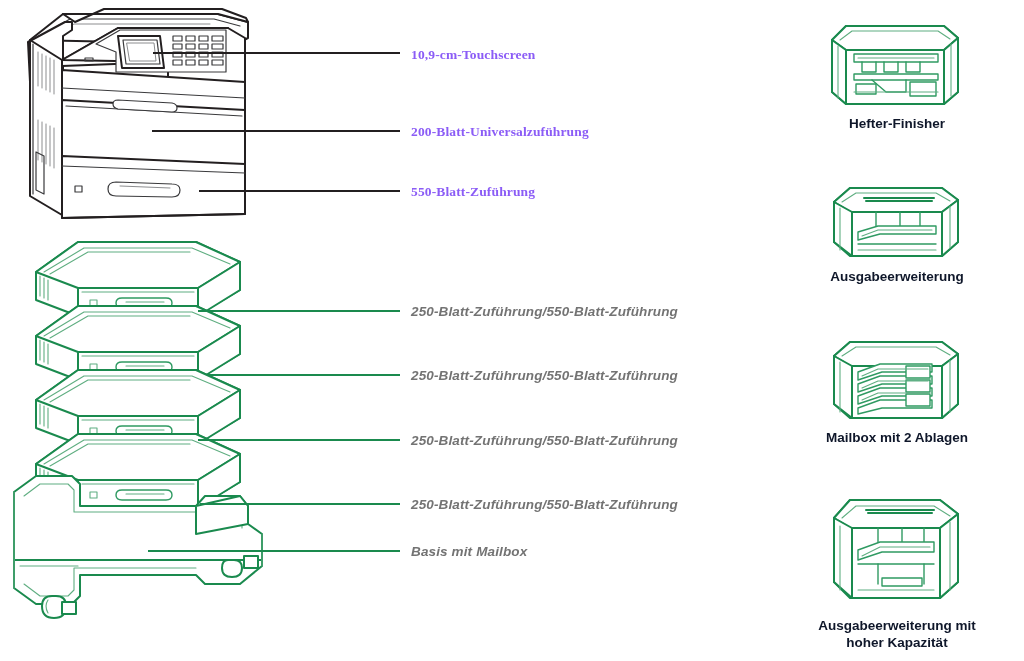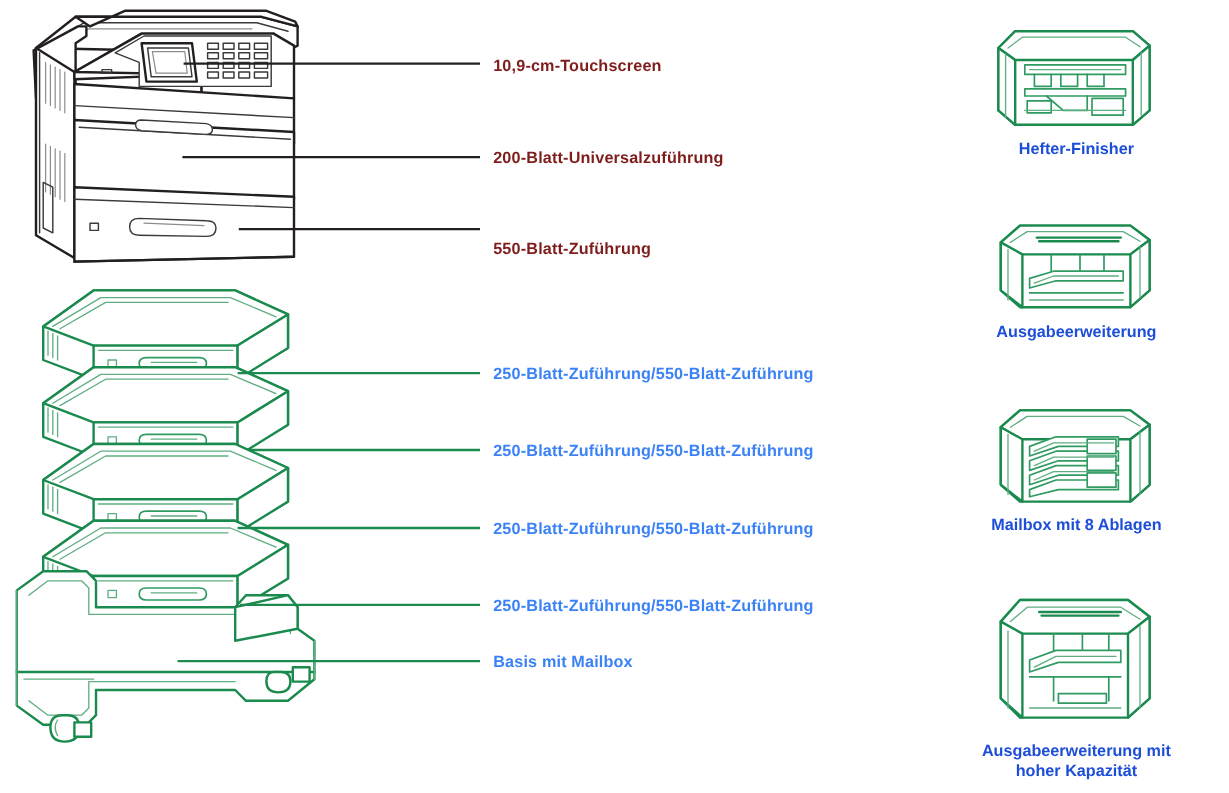--- a/index.html
+++ b/index.html
@@ -21,30 +21,30 @@
 
   
   .label {
     position: absolute;
     font-weight: bold;
     font-size: 13.5px;
     letter-spacing: 0.01em;
     white-space: nowrap;
     line-height: 1.18;
   }
-  .label.black  { color: #7f1d1d; }
-  .label.green  { color: #3b82f6; }
+  .label.black  { color: #8b5cf6; font-family: Liberation Serif, serif; }
+  .label.green  { color: #737373; font-style: italic; }
 
   .acc-label {
     position: absolute;
     width: 254px;
     text-align: center;
     font-weight: bold;
     font-size: 13.5px;
-    color: #1d4ed8;
+    color: #0f172a;
     line-height: 1.25;
     white-space: pre-line;
   }
 
   
   .art {
     position: absolute;
     left: 0;
     top: 0;
     width: 1024px;
@@ -354,28 +354,28 @@
       <path class="kgrn12" d="M878 564 L878 584"></path>
       <path class="kgrn12" d="M924 564 L924 584"></path>
       <path class="wfill kgrn12" d="M882 578 L922 578 L922 586 L882 586 Z"></path>
       <path class="kgrn1" d="M858 590 L934 590"></path>
     </g>
   </svg>
 
   <div id="callout-labels">
       <div class="label black" style="left: 411px; top: 47px;">10,9-cm-Touchscreen</div>
       <div class="label black" style="left: 411px; top: 124px;">200-Blatt-Universalzuführung</div>
-      <div class="label black" style="left: 411px; top: 184px; margin-top: 16px;">550-Blatt-Zuführung</div>
+      <div class="label black" style="left: 411px; top: 184px;">550-Blatt-Zuführung</div>
       <div class="label green" style="left: 411px; top: 304px;">250-Blatt-Zuführung/550-Blatt-Zuführung</div>
       <div class="label green" style="left: 411px; top: 368px;">250-Blatt-Zuführung/550-Blatt-Zuführung</div>
       <div class="label green" style="left: 411px; top: 433px;">250-Blatt-Zuführung/550-Blatt-Zuführung</div>
       <div class="label green" style="left: 411px; top: 497px;">250-Blatt-Zuführung/550-Blatt-Zuführung</div>
       <div class="label green" style="left: 411px; top: 544px;">Basis mit Mailbox</div>
     </div>
   <div id="accessory-labels">
       <div class="acc-label" style="left: 770px; top: 116px;">Hefter-Finisher</div>
       <div class="acc-label" style="left: 770px; top: 269px;">Ausgabeerweiterung</div>
-      <div class="acc-label" style="left: 770px; top: 430px;">Mailbox mit 8 Ablagen</div>
+      <div class="acc-label" style="left: 770px; top: 430px;">Mailbox mit 2 Ablagen</div>
       <div class="acc-label" style="left: 770px; top: 618px; text-align: center;">Ausgabeerweiterung mit
 hoher Kapazität</div>
     </div>
 
 </div>
 
 </body></html>

